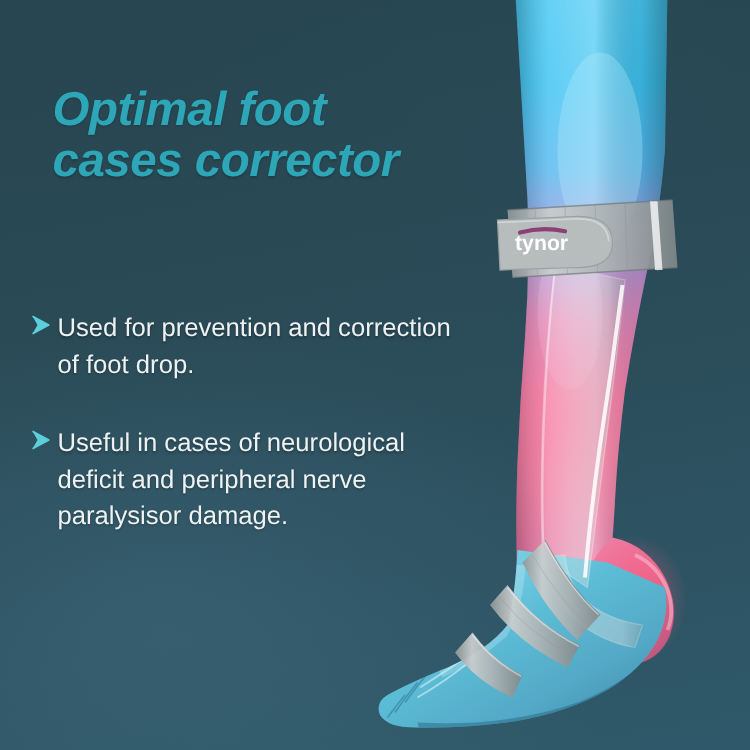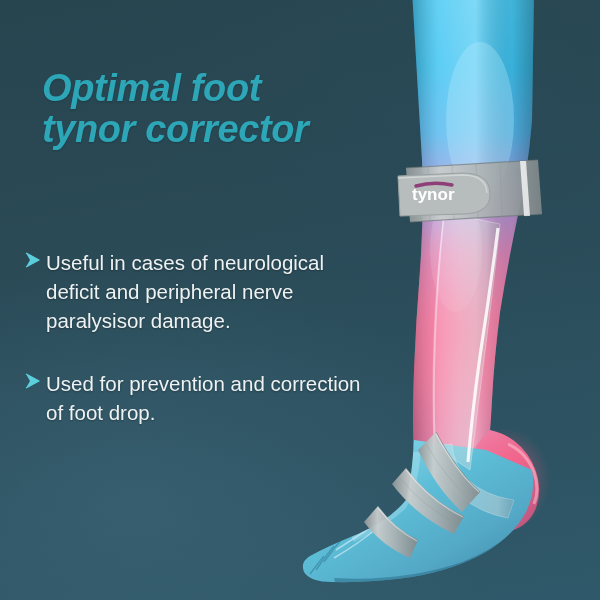--- a/index.html
+++ b/index.html
@@ -74,45 +74,45 @@
   }
   .photo svg { display: block; width: 100%; height: 100%; }
 </style>
 </head>
 <body>
 
 <div id="canvas">
 
   <div class="headline">
     <span class="ln">Optimal foot</span>
-    <span class="ln">tynor corrector</span>
+    <span class="ln">cases corrector</span>
   </div>
 
   <div class="bullets">
+
+    <div class="bullet">
+      <span class="bullet-marker">
+        <svg width="20" height="16" viewBox="0 0 20 16">
+          <path d="M2 1 L15 8 L2 15 L6 8 Z" fill="#5ccfdc"></path>
+          <path d="M2 1 L15 8 L2 15" fill="none" stroke="#5ccfdc" stroke-width="1.4" stroke-linejoin="round"></path>
+        </svg>
+      </span>
+      <span class="bullet-text">Used for prevention and correction of foot drop.</span>
+    </div>
 
     <div class="bullet">
       <span class="bullet-marker">
         <svg width="20" height="16" viewBox="0 0 20 16">
           <path d="M2 1 L15 8 L2 15 L6 8 Z" fill="#5ccfdc"></path>
           <path d="M2 1 L15 8 L2 15" fill="none" stroke="#5ccfdc" stroke-width="1.4" stroke-linejoin="round"></path>
         </svg>
       </span>
       <span class="bullet-text">Useful in cases of neurological deficit and peripheral nerve paralysisor damage.</span>
     </div>
 
-    <div class="bullet">
-      <span class="bullet-marker">
-        <svg width="20" height="16" viewBox="0 0 20 16">
-          <path d="M2 1 L15 8 L2 15 L6 8 Z" fill="#5ccfdc"></path>
-          <path d="M2 1 L15 8 L2 15" fill="none" stroke="#5ccfdc" stroke-width="1.4" stroke-linejoin="round"></path>
-        </svg>
-      </span>
-      <span class="bullet-text">Used for prevention and correction of foot drop.</span>
-    </div>
-
   </div>
 
   <div class="photo">
     <svg viewBox="0 0 300 600" preserveAspectRatio="none">
       <defs>
 
         <linearGradient id="gLegV" x1="0" y1="0" x2="0" y2="1">
           <stop offset="0.00" stop-color="#49c9f3"></stop>
           <stop offset="0.16" stop-color="#3ec4f2"></stop>
           <stop offset="0.30" stop-color="#56b9ef"></stop>

